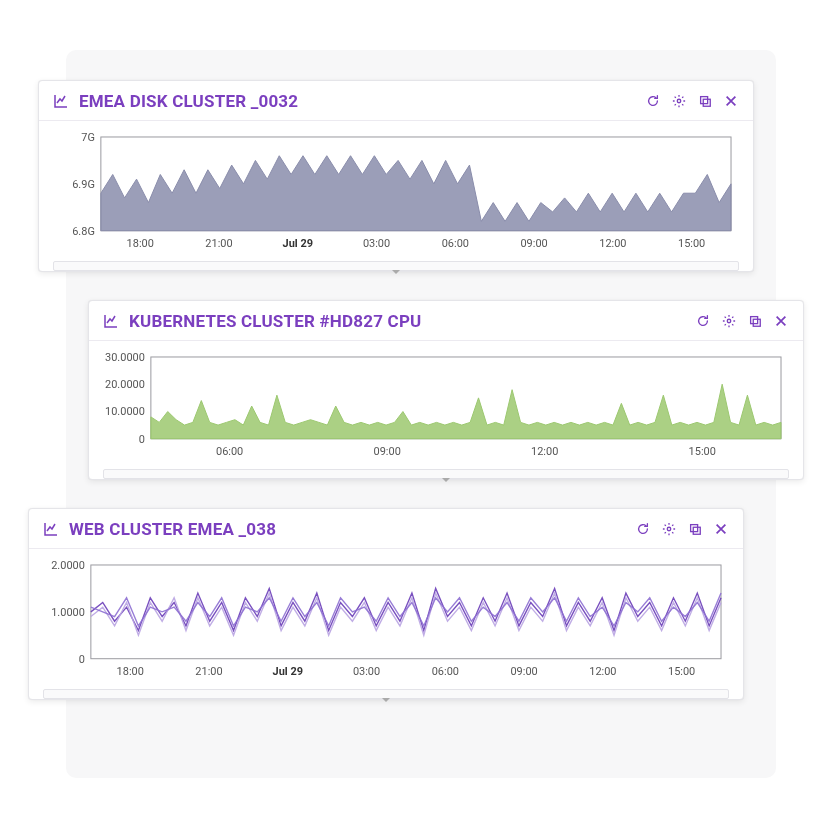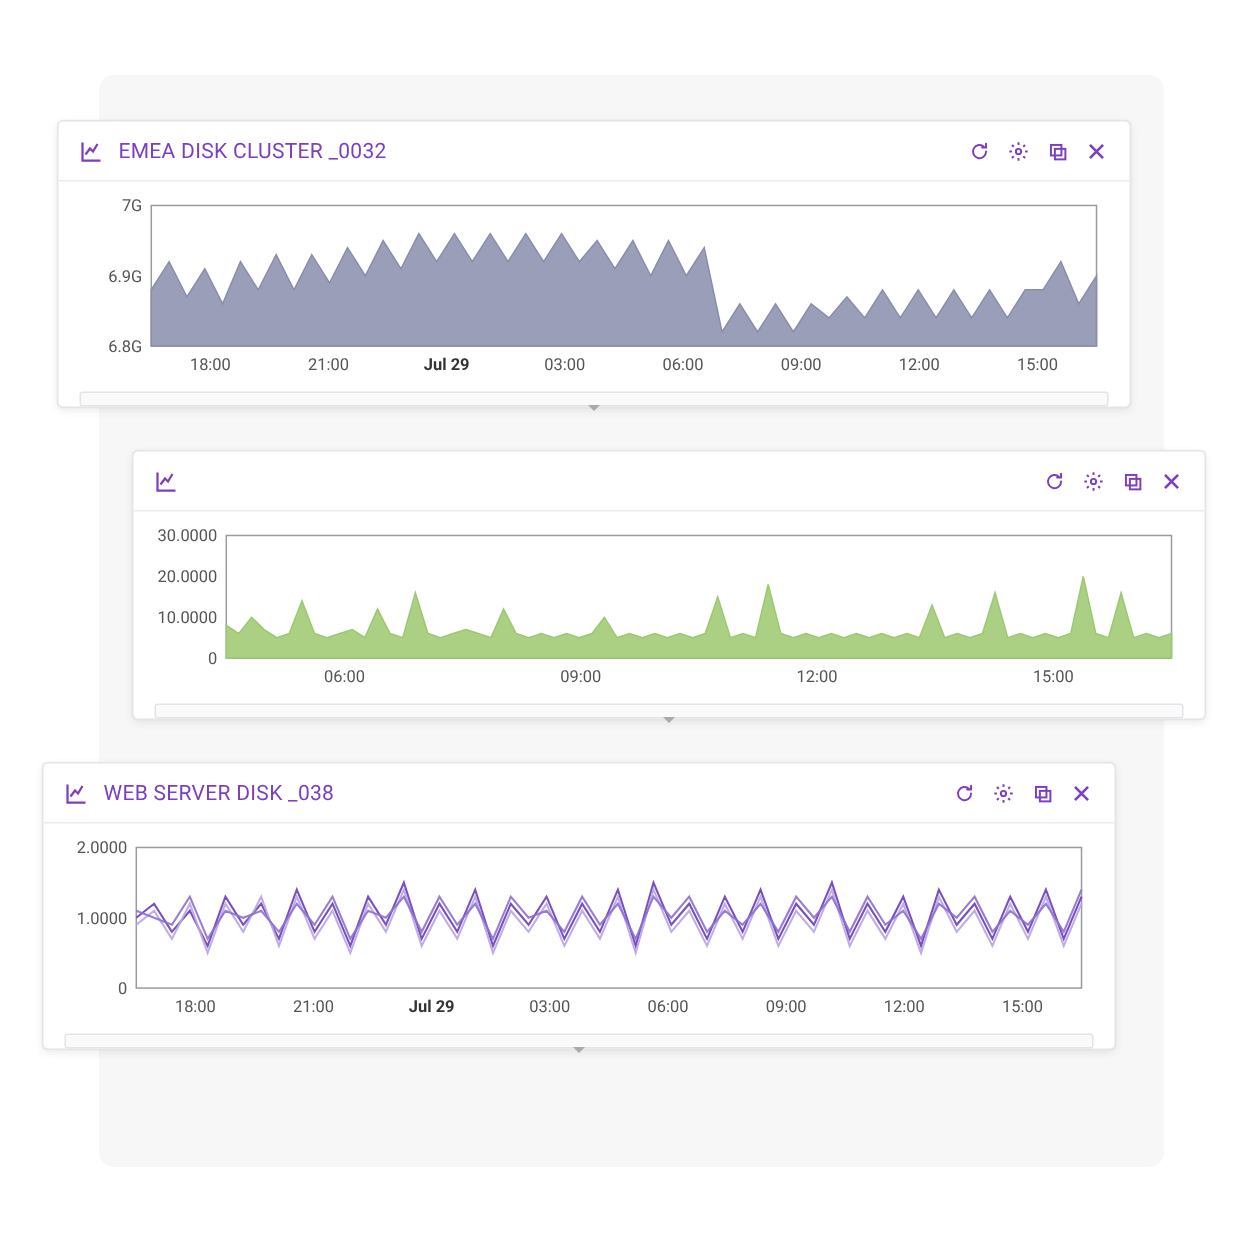--- a/index.html
+++ b/index.html
@@ -27,22 +27,22 @@
   .panel-header {
     height: 40px;
     border-bottom: 1px solid #eceaf0;
     display: flex;
     align-items: center;
     padding: 0 14px;
     gap: 10px;
   }
   .panel-title {
     color: #7b3fbf;
-    font-size: 14px;
-    font-weight: 400;
+    font-size: 17px;
+    font-weight: 700;
     letter-spacing: 0.2px;
   }
   .panel-header .spacer { flex: 1; }
   .hicon {
     width: 16px; height: 16px;
     color: #7b3fbf;
     display: inline-flex;
     align-items: center;
     justify-content: center;
   }
@@ -138,20 +138,21 @@
 </div>
 
 <div class="panel" id="panel-kube-cpu" style="left:88px; top:300px; width:716px; height:180px;">
   <div class="panel-header">
     <span class="hicon">
       <svg viewBox="0 0 16 16" width="16" height="16">
           <path d="M2 2v12h12" stroke="currentColor" stroke-width="1.5" fill="none"></path>
           <path d="M4 10l3-4 2 2 3-5" stroke="currentColor" stroke-width="1.5" fill="none"></path>
         </svg>
     </span>
+    <span class="panel-title">KUBERNETES CLUSTER #HD827 CPU</span>
     <span class="spacer"></span>
     <span class="hicon btn">
         <svg viewBox="0 0 16 16" width="14" height="14">
           <path d="M13 8a5 5 0 1 1-1.5-3.5M13 2v3h-3" stroke="currentColor" stroke-width="1.5" fill="none" stroke-linecap="round"></path>
         </svg>
       </span>
     <span class="hicon btn">
         <svg viewBox="0 0 16 16" width="14" height="14">
           <circle cx="8" cy="8" r="2" stroke="currentColor" stroke-width="1.5" fill="none"></circle>
           <path d="M8 1v2M8 13v2M1 8h2M13 8h2M3 3l1.4 1.4M11.6 11.6L13 13M13 3l-1.4 1.4M4.4 11.6L3 13" stroke="currentColor" stroke-width="1.5"></path>
@@ -187,21 +188,21 @@
 </div>
 
 <div class="panel" id="panel-web-server" style="left:28px; top:508px; width:716px; height:192px;">
   <div class="panel-header">
     <span class="hicon">
       <svg viewBox="0 0 16 16" width="16" height="16">
           <path d="M2 2v12h12" stroke="currentColor" stroke-width="1.5" fill="none"></path>
           <path d="M4 10l3-4 2 2 3-5" stroke="currentColor" stroke-width="1.5" fill="none"></path>
         </svg>
     </span>
-    <span class="panel-title">WEB SERVER DISK _038</span>
+    <span class="panel-title">WEB CLUSTER EMEA _038</span>
     <span class="spacer"></span>
     <span class="hicon btn">
         <svg viewBox="0 0 16 16" width="14" height="14">
           <path d="M13 8a5 5 0 1 1-1.5-3.5M13 2v3h-3" stroke="currentColor" stroke-width="1.5" fill="none" stroke-linecap="round"></path>
         </svg>
       </span>
     <span class="hicon btn">
         <svg viewBox="0 0 16 16" width="14" height="14">
           <circle cx="8" cy="8" r="2" stroke="currentColor" stroke-width="1.5" fill="none"></circle>
           <path d="M8 1v2M8 13v2M1 8h2M13 8h2M3 3l1.4 1.4M11.6 11.6L13 13M13 3l-1.4 1.4M4.4 11.6L3 13" stroke="currentColor" stroke-width="1.5"></path>

